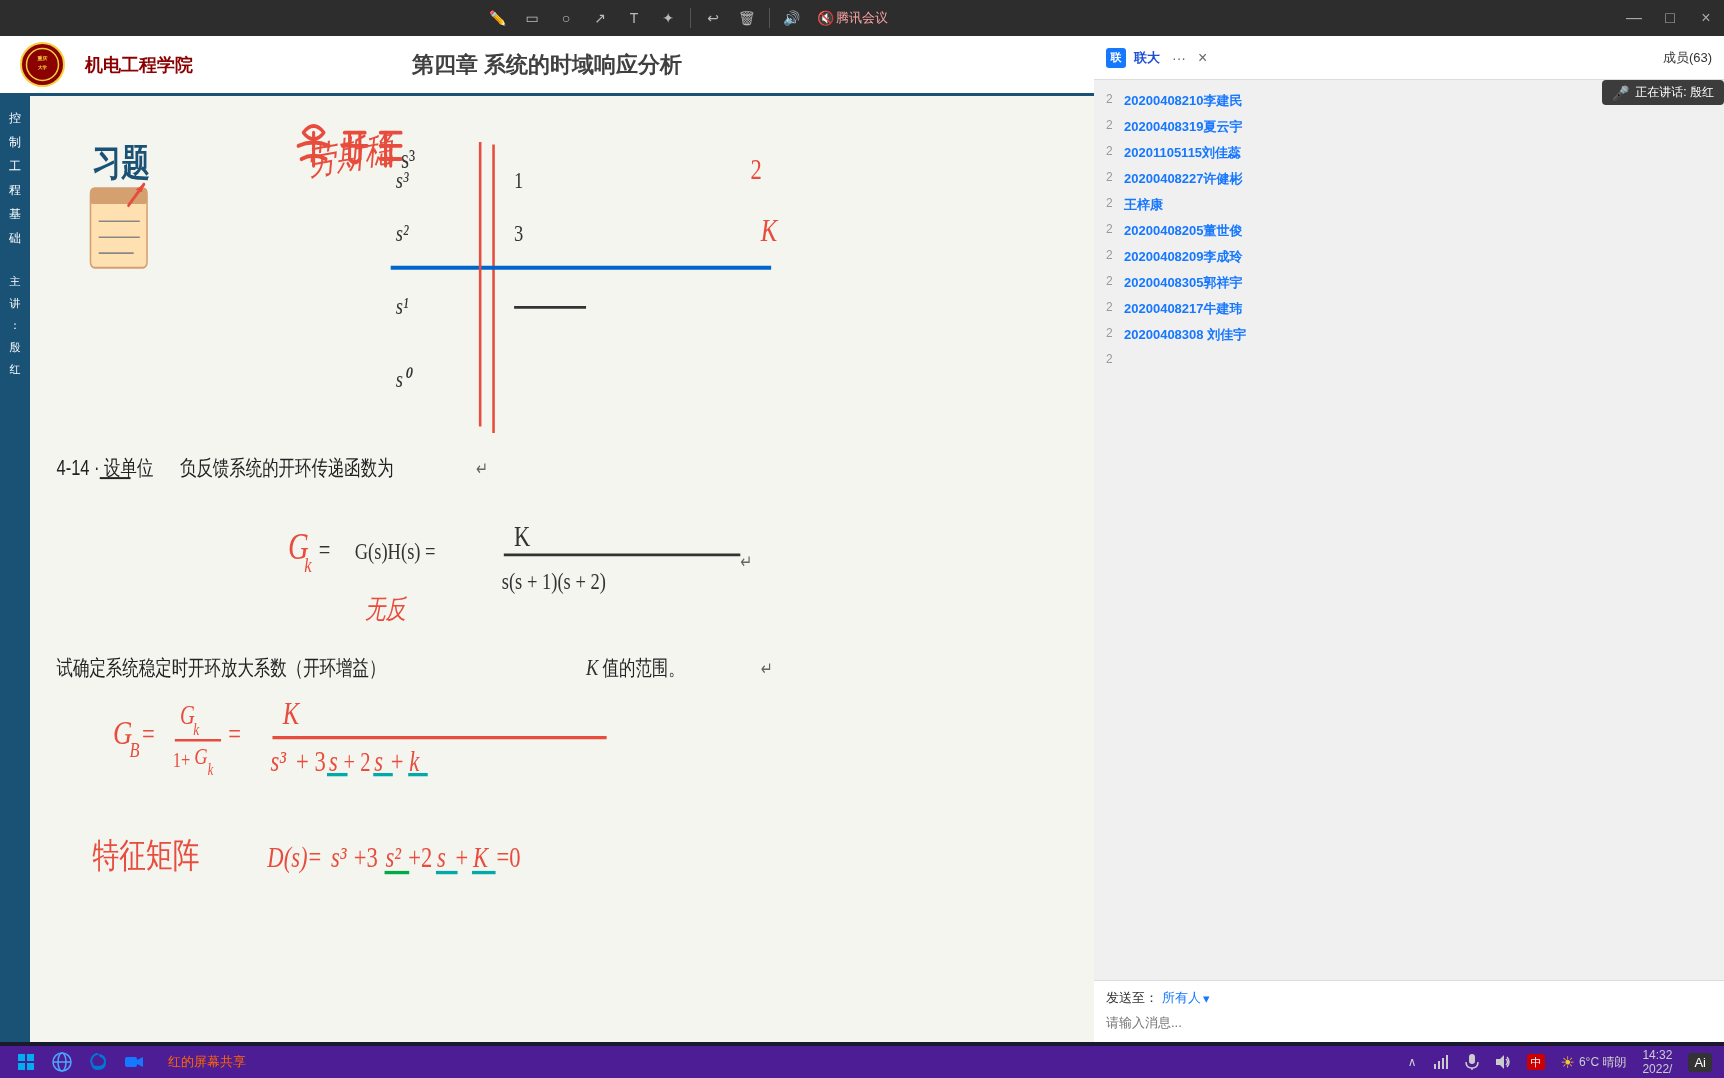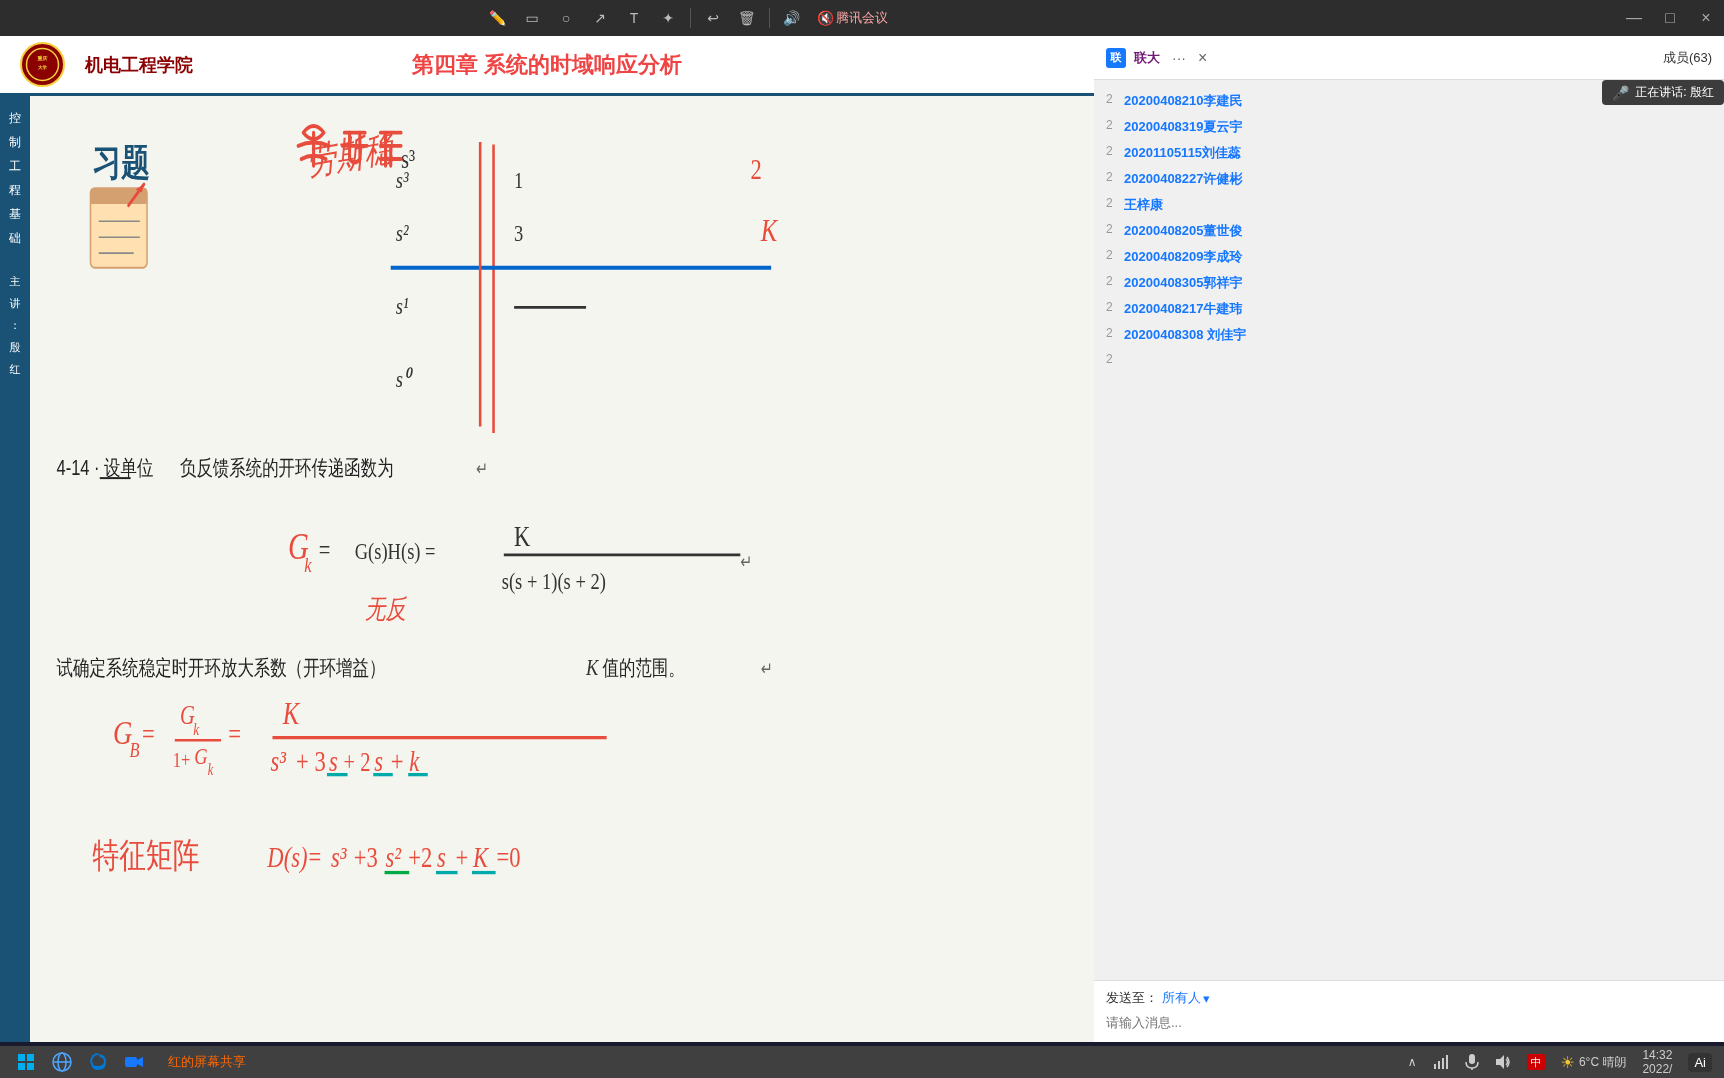--- a/index.html
+++ b/index.html
@@ -97,21 +97,21 @@
     }
     #school-name {
       color: #8b0000;
       font-size: 18px;
       font-weight: bold;
     }
     #slide-title {
       position: absolute;
       left: 50%;
       transform: translateX(-50%);
-      color: #ef4444;
+      color: #404040;
       font-size: 22px;
       font-weight: bold;
       white-space: nowrap;
     }
 
     
     #right-panel {
       position: absolute;
       top: 36px;
       left: 1094px;
@@ -138,21 +138,21 @@
       border-radius: 3px;
       display: flex;
       align-items: center;
       justify-content: center;
       color: white;
       font-size: 11px;
       font-weight: bold;
     }
     #panel-tab-label {
       font-size: 13px;
-      color: #701a75;
+      color: #1d4ed8;
       font-weight: bold;
     }
     #panel-more-btn {
       margin-left: 4px;
       color: #666;
       cursor: pointer;
       font-size: 14px;
     }
     #panel-close-btn {
       margin-left: 4px;
@@ -240,21 +240,21 @@
       color: #999;
       padding: 4px 0;
       background: transparent;
     }
 
     
     #bottom-bar {
       position: absolute;
       bottom: 0; left: 0; right: 0;
       height: 32px;
-      background: #404040;
+      background: #4c1d95;
       display: flex;
       align-items: center;
       padding: 16px 12px;
       gap: 16px;
       z-index: 100;
     }
     .bottom-item {
       display: flex;
       align-items: center;
       gap: 4px;

